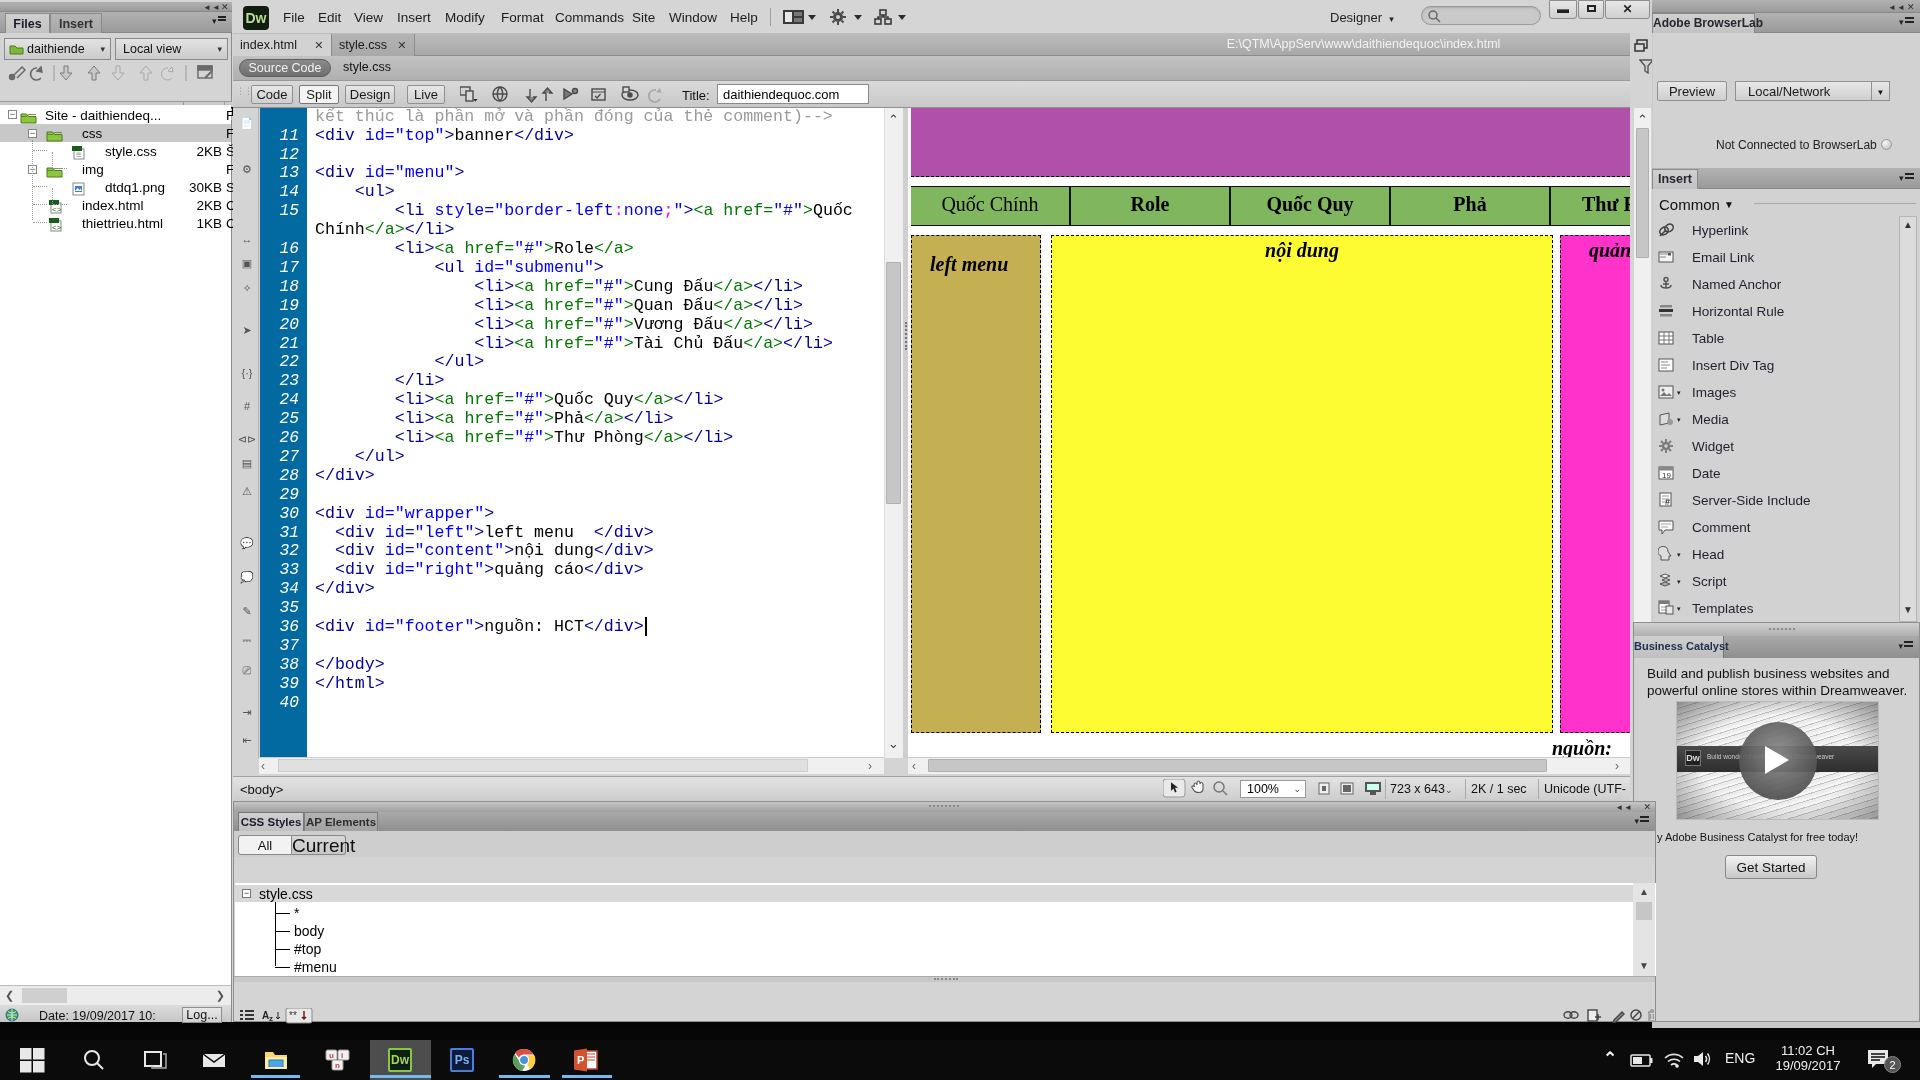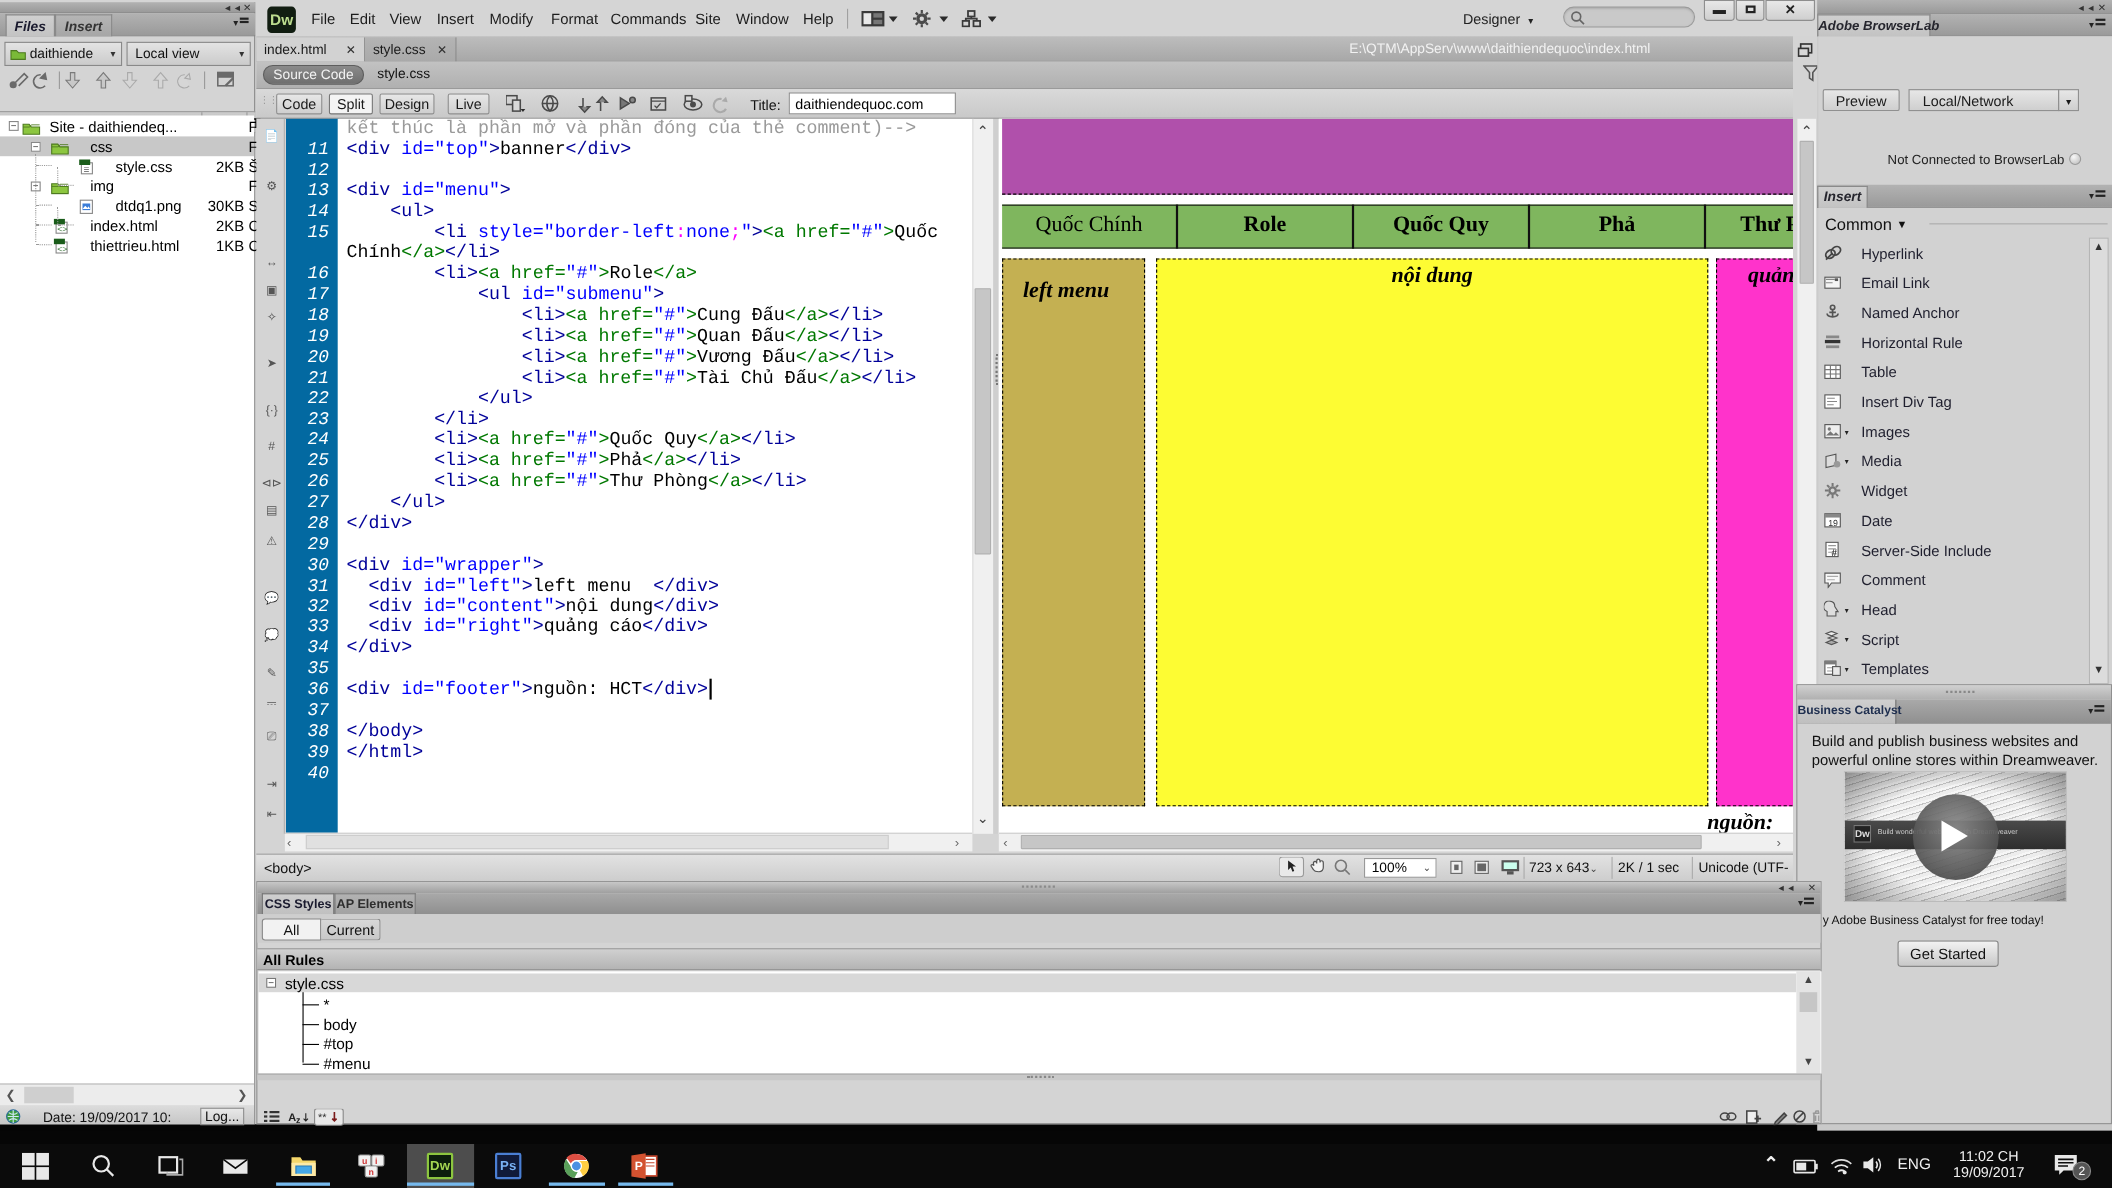--- a/index.html
+++ b/index.html
@@ -10,21 +10,21 @@
 .titlebar{left:0;top:0;width:1920px;height:33px;background:#d5d5d5;}
 .dwlogo{left:243px;top:6px;width:26px;height:24px;background:#111d11;border-radius:4px;color:#bcdc8e;font-weight:bold;font-size:14px;text-align:center;line-height:24px;}
 .menu{top:10px;font-size:13.5px;color:#1c1c1c;}
 .mnsep{left:770px;top:8px;width:1px;height:18px;background:#a0a0a0;}
 .designer{left:1330px;top:10px;font-size:13px;color:#222;}
 .searchbox{left:1421px;top:6px;width:120px;height:19px;background:#c9c9c9;border:1px solid #9a9a9a;border-radius:10px;box-shadow:inset 0 1px 2px #aaa;}
 .winbtn{top:5px;width:30px;height:23px;background:linear-gradient(#e8e8e8,#cfcfcf);border:1px solid #8e8e8e;color:#222;text-align:center;font-size:12px;line-height:21px;}
 
 .lpanel{left:0;top:2px;width:232px;height:1020px;background:#d4d4d4;border-right:1px solid #8a8a8a;}
 .ptopbar{background:linear-gradient(#b2b2b2,#9a9a9a);border-bottom:1px solid #888;}
-.tab{background:linear-gradient(#cfcfcf,#c3c3c3);border:1px solid #8a8a8a;border-bottom:none;color:#1a1a2e;font-weight:bold;font-style:italic;}
+.tab{background:linear-gradient(#cfcfcf,#c3c3c3);border:1px solid #8a8a8a;border-bottom:none;color:#1a1a2e;font-weight:bold;}
 .tabdim{background:linear-gradient(#b5b5b5,#a6a6a6);color:#333;}
 .combo{background:linear-gradient(#e3e3e3,#cbcbcb);border:1px solid #898989;font-size:12.5px;color:#111;}
 .hdrbar{background:linear-gradient(#cdcdcd,#b2b2b2);border-top:1px solid #999;border-bottom:1px solid #8f8f8f;font-weight:bold;font-size:13px;color:#000;margin-top:16px;}
 .treerow{font-size:13.5px;color:#000;white-space:pre;}
 
 .doctabs{left:233px;top:33px;width:1397px;height:23px;background:linear-gradient(#bdbdbd,#a8a8a8);border-bottom:1px solid #8c8c8c;}
 .dtab{height:22px;font-size:12.5px;color:#1a1a1a;line-height:22px;padding:0 7px;border-right:1px solid #8c8c8c;}
 .srcrow{left:233px;top:56px;width:1397px;height:25px;background:linear-gradient(#c2c2c2,#b0b0b0);border-bottom:1px solid #9a9a9a;}
 .pill{left:6px;top:3px;width:92px;height:18px;background:linear-gradient(#8a8a8a,#6f6f6f);border:1px solid #5e5e5e;border-radius:9px;color:#f2f2f2;font-size:12.5px;text-align:center;line-height:17px;}
 .toolrow{left:233px;top:81px;width:1397px;height:27px;background:linear-gradient(#d9d9d9,#c9c9c9);border-bottom:1px solid #8f8f8f;}
@@ -568,22 +568,21 @@
     <div style="position:absolute;left:0;top:0;width:100%;height:10px;background:linear-gradient(#c6c6c6,#9f9f9f)"></div>
     <div style="position:absolute;right:22px;top:1px;font-size:8px;color:#333;letter-spacing:1px">◄◄</div>
     <div style="position:absolute;left:695px;top:3px;width:30px;height:2px;border-top:2px dotted #8a8a8a"></div>
     <div style="position:absolute;right:4px;top:0px;font-size:9px;color:#333">✕</div>
     <div style="position:absolute;left:0;top:10px;width:100%;height:19px;background:linear-gradient(#a9a9a9,#8f8f8f)"></div>
     <div style="position:absolute;left:4px;top:10px;width:66px;height:19px;background:linear-gradient(#cfcfcf,#c0c0c0);border:1px solid #777;border-bottom:none;font-size:11.5px;font-weight:bold;color:#1a1a2e;text-align:center;line-height:18px;white-space:nowrap">CSS Styles</div>
     <div style="position:absolute;left:70px;top:10px;width:74px;height:19px;background:linear-gradient(#b2b2b2,#a2a2a2);border:1px solid #7e7e7e;border-bottom:none;font-size:11.5px;font-weight:bold;color:#2e2e2e;text-align:center;line-height:18px;white-space:nowrap">AP Elements</div>
     <div style="position:absolute;right:6px;top:14px;font-size:9px;color:#222">▾<span style="display:inline-block;width:9px;border-top:6px double #222;margin-left:1px;vertical-align:2px"></span></div>
     <div style="position:absolute;left:0;top:29px;width:100%;height:26px;background:#cecece"></div>
     <div style="position:absolute;left:4px;top:33px;width:54px;height:20px;background:#f2f2f2;border:1px solid #888;border-radius:3px 0 0 3px;font-size:13px;text-align:center;line-height:19px;color:#111">All</div>
-    <div style="position:absolute;left:58px;top:33px;width:54px;height:20px;background:linear-gradient(#d8d8d8,#c8c8c8);border:1px solid #888;border-left:none;border-radius:0 3px 3px 0;font-size:13px;text-align:center;line-height:19px;color:#111">Current</div>
-    <div style="position:absolute;left:0;top:60px;width:100%;height:20px;background:linear-gradient(#d0d0d0,#b4b4b4);border-top:1px solid #999;border-bottom:1px solid #8f8f8f;font-size:13px;font-weight:bold;color:#000;line-height:19px"><span style="margin-left:5px">All Rules</span></div>
+    <div style="position:absolute;left:58px;top:33px;width:54px;height:20px;background:linear-gradient(#d8d8d8,#c8c8c8);border:1px solid #888;border-left:none;border-radius:0 3px 3px 0;font-size:19px;text-align:center;line-height:19px;color:#111">Current</div>
     <div style="position:absolute;left:1px;top:81px;width:1421px;height:93px;background:#fff"></div>
     <div style="position:absolute;left:1px;top:83px;width:1398px;height:17px;background:#d8d8d8"></div>
     <div style="position:absolute;left:8px;top:87px;width:9px;height:9px;background:#fff;border:1px solid #777;font-size:9px;line-height:7px;text-align:center;color:#333">−</div>
     <div style="position:absolute;left:25px;top:84px;font-size:14px;color:#000">style.css</div>
     <div style="position:absolute;left:41px;top:100px;width:1px;height:64px;background:#000"></div>
     <div style="position:absolute;left:41px;top:111px;width:15px;height:1px;background:#000"></div>
     <div style="position:absolute;left:60px;top:103px;font-size:14px;color:#000">*</div>
     <div style="position:absolute;left:41px;top:129px;width:15px;height:1px;background:#000"></div>
     <div style="position:absolute;left:60px;top:121px;font-size:14px;color:#000">body</div>
     <div style="position:absolute;left:41px;top:147px;width:15px;height:1px;background:#000"></div>

